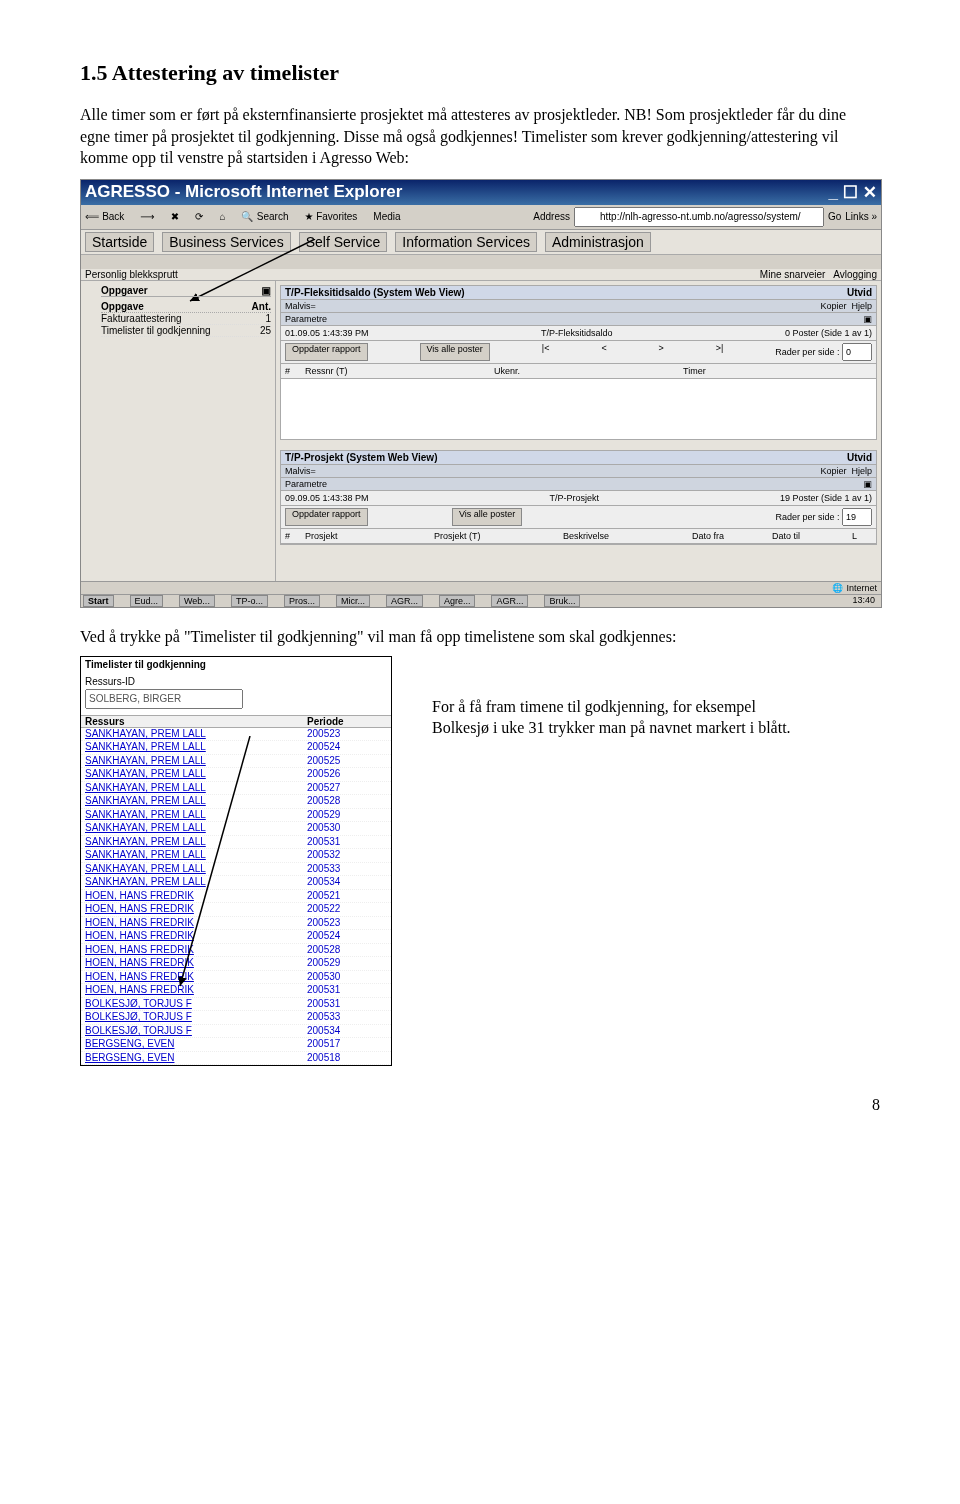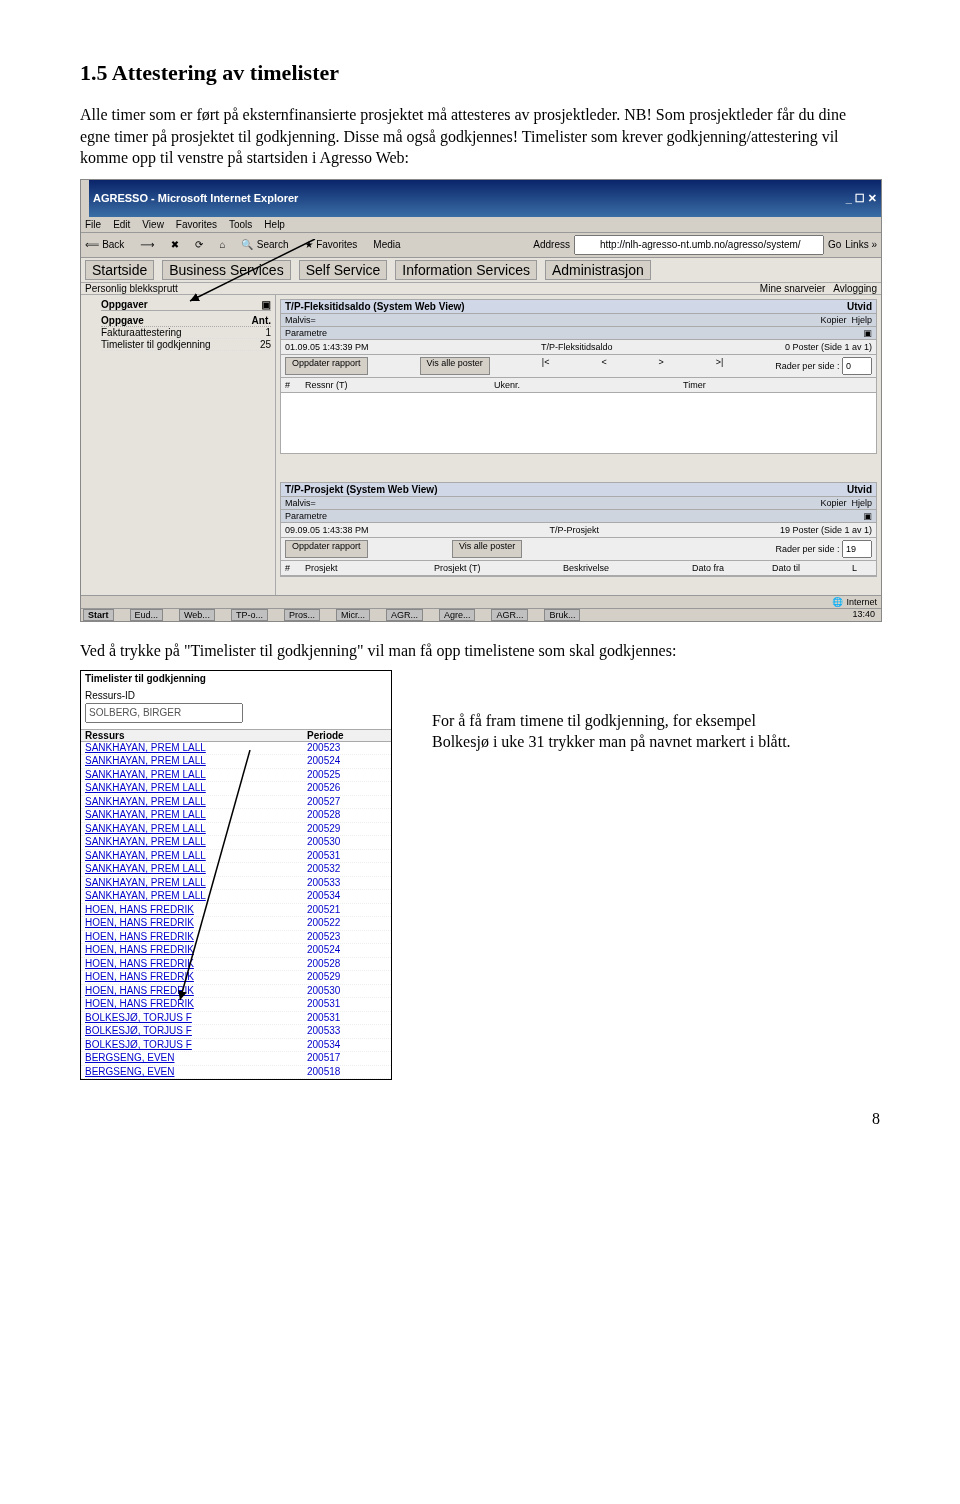--- a/index.html
+++ b/index.html
@@ -29,26 +29,25 @@
     font-size: 10px;
     color: #000;
     border: 1px solid #888;
     background: #d4d0c8;
     width: 800px;
     margin: 10px 0 20px 0;
   }
   .shot1 .titlebar {
     background: linear-gradient(#0a246a,#3a6ea5);
     color: #fff;
-    padding: 12px 4px;
+    padding: 2px 4px;
     font-weight: bold;
-    font-size: 11px;
+    font-size: 17px;
     display: flex;
     justify-content: space-between;
-    margin-left: 8px;
   }
   .shot1 .menubar {
     background: #d4d0c8;
     padding: 2px 4px;
     display: flex;
     gap: 12px;
     border-bottom: 1px solid #999;
   }
   .shot1 .toolbar {
     background: #d4d0c8;
@@ -112,21 +111,21 @@
   .shot1 .sidebar .task-row {
     display:flex;
     justify-content:space-between;
     border-bottom:1px dotted #ddd;
   }
   .shot1 .main {
     flex:1;
     padding:4px;
     display:flex;
     flex-direction:column;
-    gap:28px;
+    gap:10px;
   }
   .shot1 .report {
     border:1px solid #aaa;
     background:#eee;
   }
   .shot1 .report .rtitle {
     background:#d0d8e8;
     border-bottom:1px solid #aaa;
     display:flex;
     justify-content:space-between;
@@ -295,28 +294,20 @@
         <path d="M0,0 L6,3 L0,6 Z" fill="#000"></path>
       </marker>
     </defs>
     <line x1="130" y1="0" x2="5" y2="62" stroke="#000" stroke-width="1.5" marker-end="url(#ah1)"></line>
   </svg>
 
   <div class="shot1">
     <div class="titlebar">
       <span>AGRESSO - Microsoft Internet Explorer</span>
       <span>_ ☐ ✕</span>
-    </div>
-    <div class="menubar">
-      <span>File</span>
-      <span>Edit</span>
-      <span>View</span>
-      <span>Favorites</span>
-      <span>Tools</span>
-      <span>Help</span>
     </div>
     <div class="toolbar">
       <span>⟸ <span>Back</span></span>
       <span>⟶</span>
       <span>✖</span>
       <span>⟳</span>
       <span>⌂</span>
       <span>🔍 <span>Search</span></span>
       <span>★ <span>Favorites</span></span>
       <span>Media</span>
@@ -327,21 +318,21 @@
         <span>Links »</span>
       </span>
     </div>
     <div class="tabs">
       <span class="tab">Startside</span>
       <span class="tab">Business Services</span>
       <span class="tab">Self Service</span>
       <span class="tab">Information Services</span>
       <span class="tab">Administrasjon</span>
     </div>
-    <div style="padding:0 4px; background:#e6e3dc; border-bottom:1px solid #aaa; font-family:Tahoma,Arial,sans-serif; font-size:10px; display:flex; justify-content:space-between;">
+    <div style="padding:0 4px; background:#e6e3dc; border-bottom:1px solid #aaa; font-family:Tahoma,Arial,sans-serif; font-size:10px; display:flex; justify-content:space-between;margin-top:14px;">
       <span>Personlig blekksprutt</span>
       <span>
         <span>Mine snarveier</span>&nbsp;&nbsp;
         <span>Avlogging</span>
       </span>
     </div>
     <div class="content">
       <div class="sidebar">
         <div class="panel-title">
           <span>Oppgaver</span>

